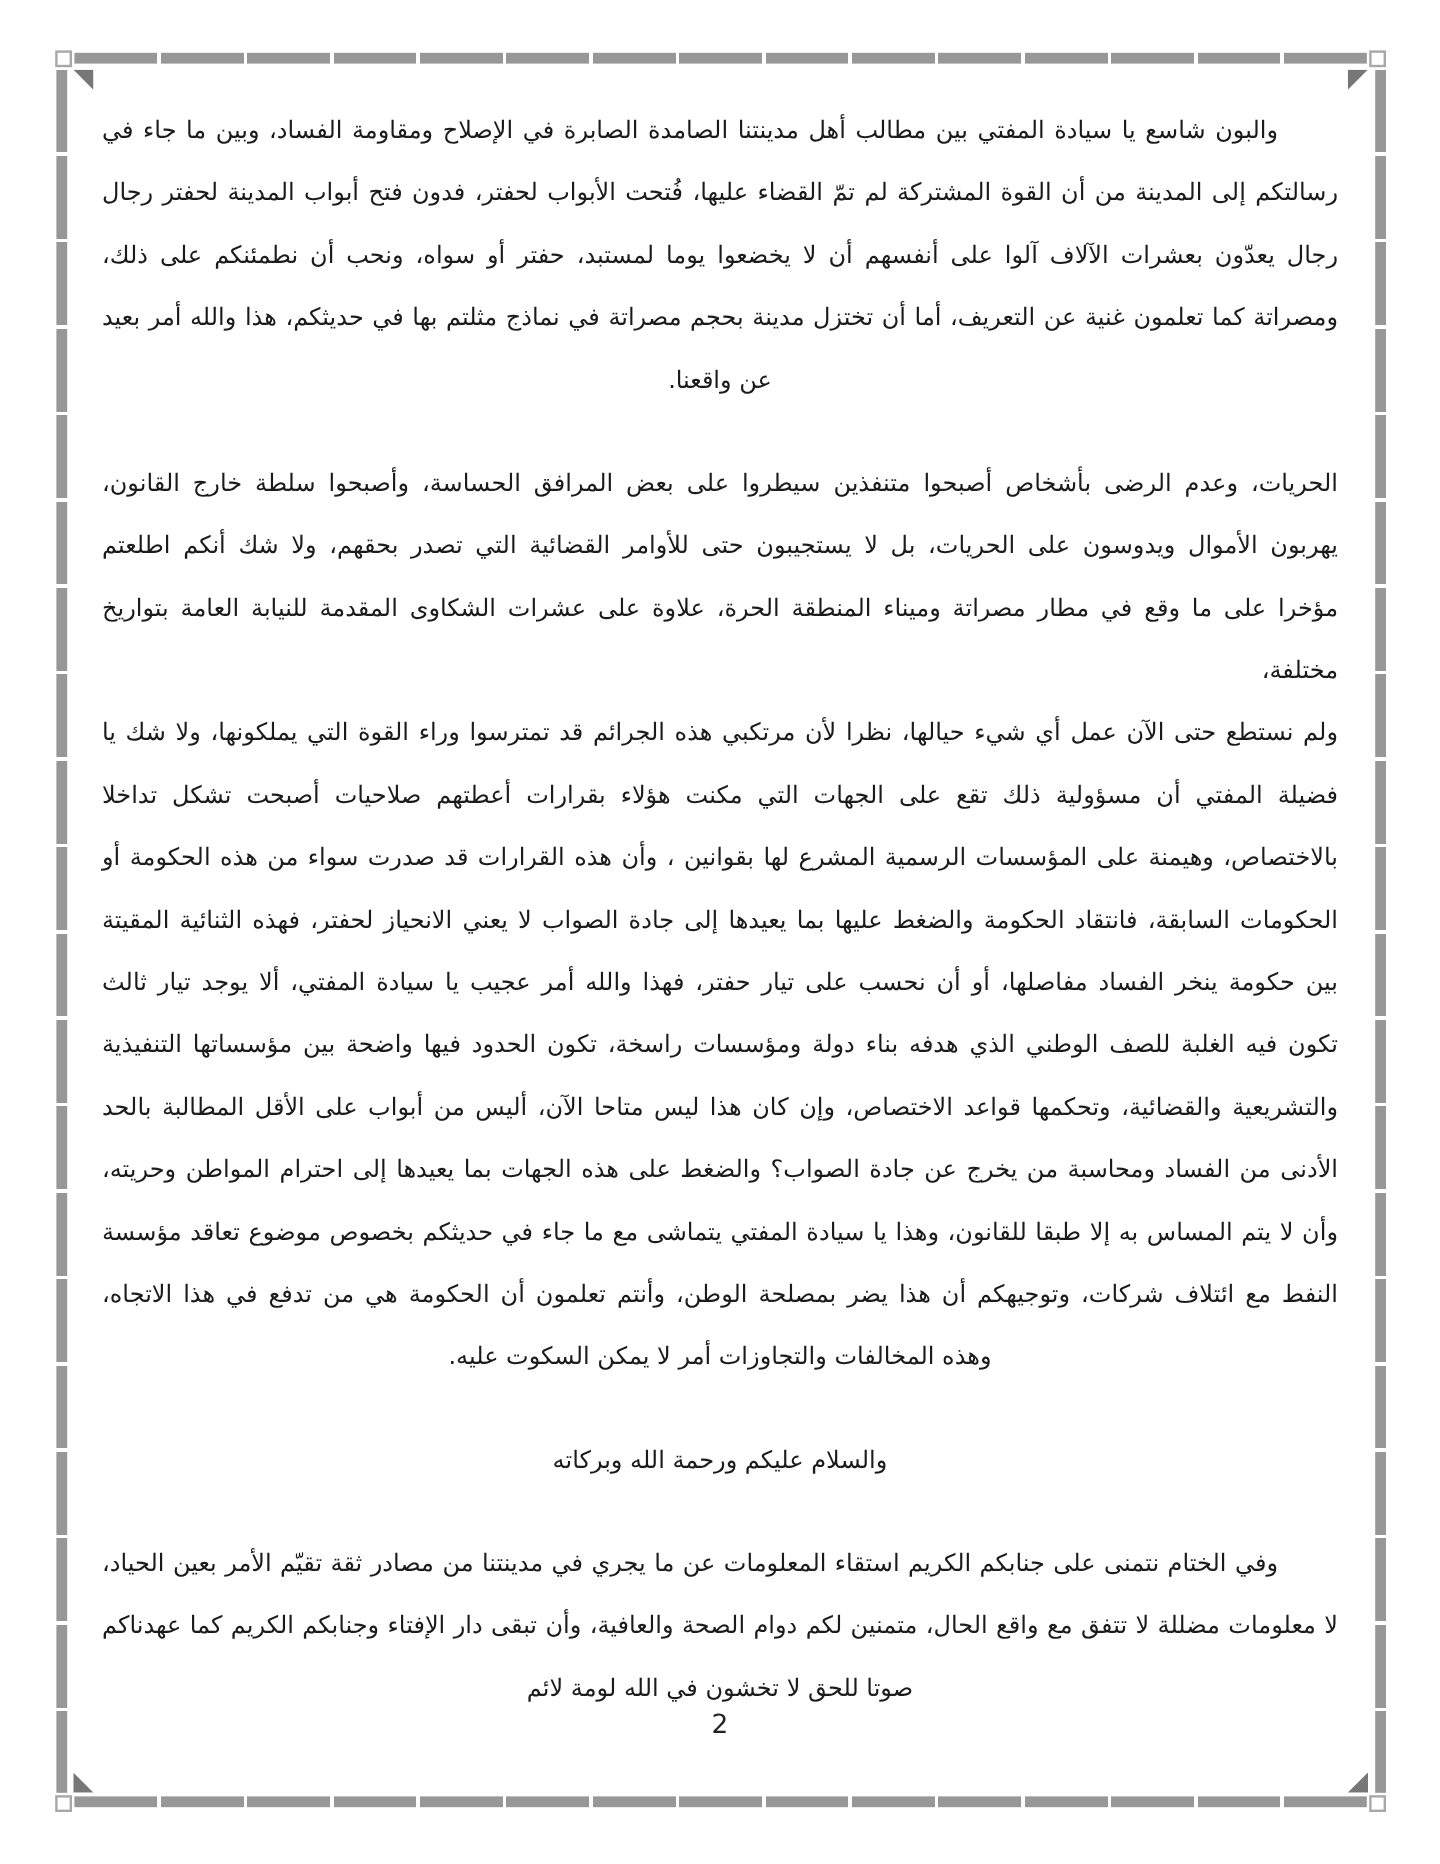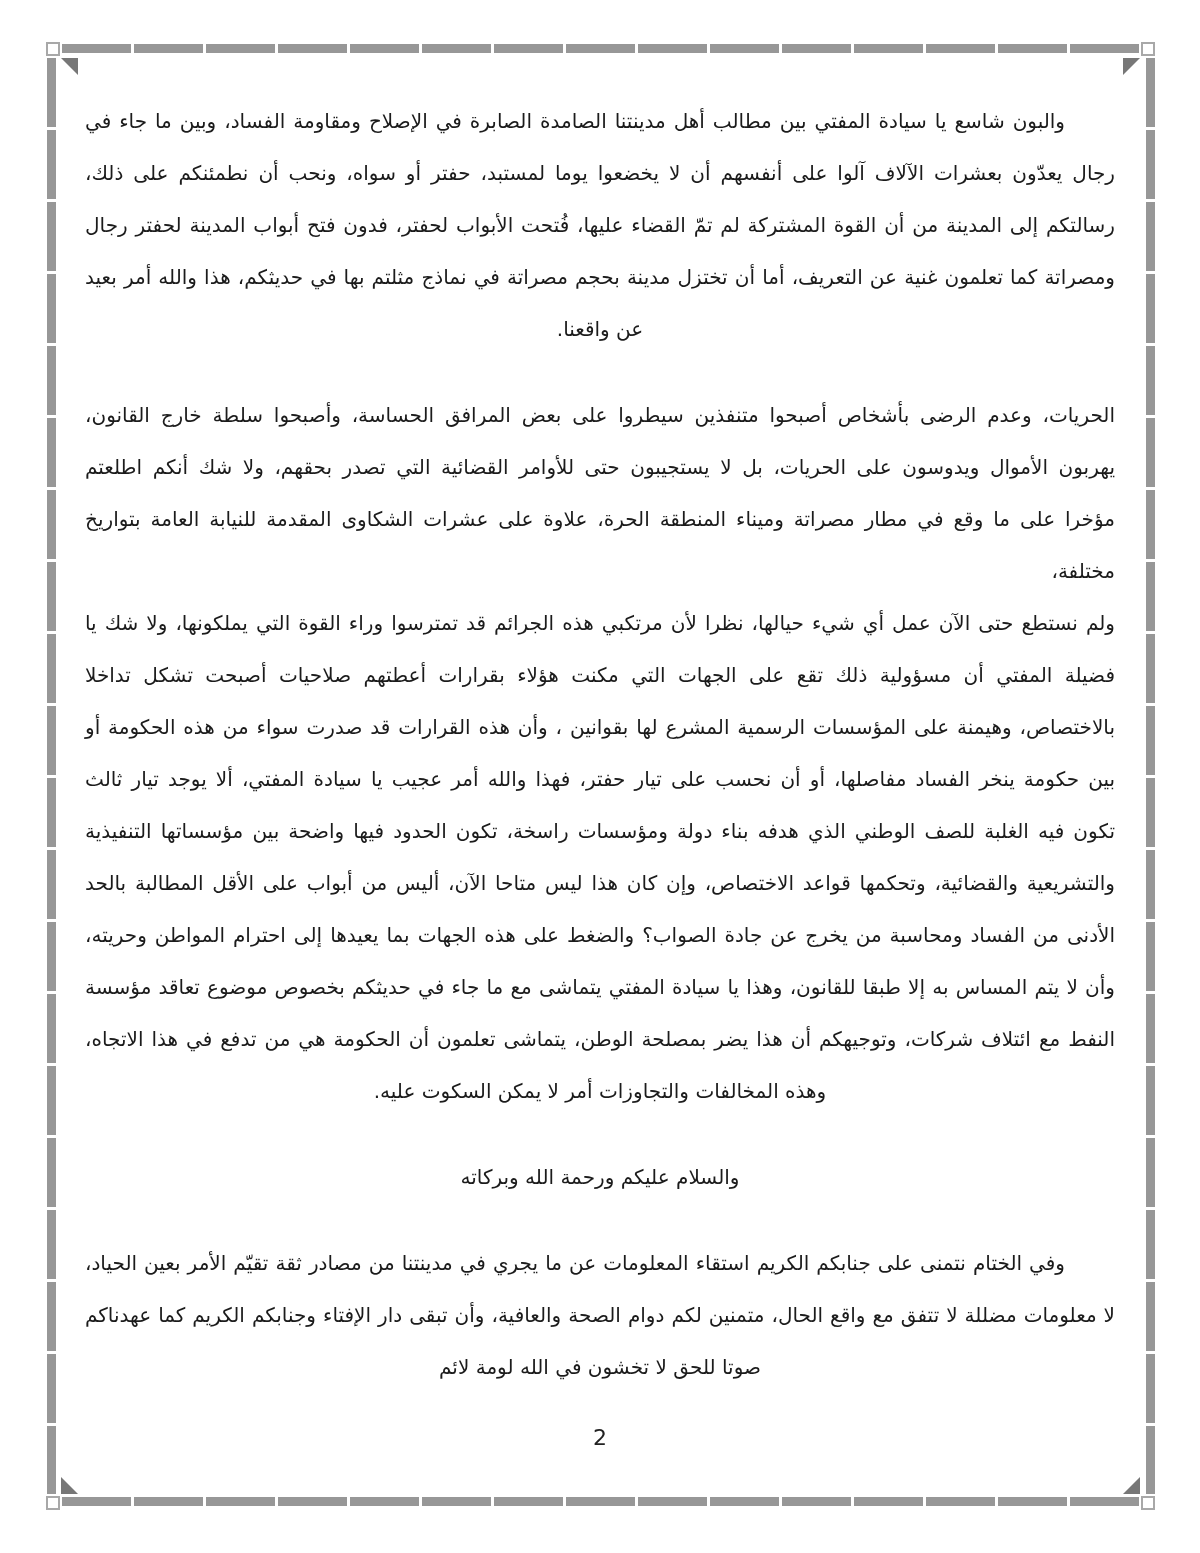--- a/index.html
+++ b/index.html
@@ -43,21 +43,21 @@
     background: var(--triangle-color);
   }
   .tri-tl { left: 61px;  top: 58px;   clip-path: polygon(0 0, 100% 0, 100% 100%); }
   .tri-tr { left: 1123px; top: 58px;  clip-path: polygon(0 0, 100% 0, 0 100%); }
   .tri-bl { left: 61px;  top: 1477px; clip-path: polygon(0 0, 0 100%, 100% 100%); }
   .tri-br { left: 1123px; top: 1477px; clip-path: polygon(100% 0, 100% 100%, 0 100%); }
 
   
   .letter-body {
     position: absolute;
-    left: 85px; top: 95px; width: 1030px;
+    left: 85px; top: 82px; width: 1030px;
     direction: rtl;
     color: var(--text-color);
     font-size: 20px;
     line-height: 52px;
   }
   .para { margin: 0 0 34px 0; }
   .para:last-child { margin-bottom: 0; }
   .line { min-height: 52px; }
   .line.j { text-align: justify; text-align-last: justify; }
   .line.e { text-align: center; }
@@ -86,38 +86,39 @@
 <div class="corner-square sq-br"></div>
 
 <div class="corner-triangle tri-tl"></div>
 <div class="corner-triangle tri-tr"></div>
 <div class="corner-triangle tri-bl"></div>
 <div class="corner-triangle tri-br"></div>
 
 <div class="letter-body" lang="ar" dir="rtl">
     <div class="para">
       <div class="line j indent">والبون شاسع يا سيادة المفتي بين مطالب أهل مدينتنا الصامدة الصابرة في الإصلاح ومقاومة الفساد، وبين ما جاء في</div>
+      <div class="line j">رسالتكم إلى المدينة من أن القوة المشتركة لم تمّ القضاء عليها، فُتحت الأبواب لحفتر، فدون فتح أبواب المدينة لحفتر رجال</div>
       <div class="line j">رجال يعدّون بعشرات الآلاف آلوا على أنفسهم أن لا يخضعوا يوما لمستبد، حفتر أو سواه، ونحب أن نطمئنكم على ذلك،</div>
-      <div class="line j">رسالتكم إلى المدينة من أن القوة المشتركة لم تمّ القضاء عليها، فُتحت الأبواب لحفتر، فدون فتح أبواب المدينة لحفتر رجال</div>
       <div class="line j">ومصراتة كما تعلمون غنية عن التعريف، أما أن تختزل مدينة بحجم مصراتة في نماذج مثلتم بها في حديثكم، هذا والله أمر بعيد</div>
       <div class="line e">عن واقعنا.</div>
     </div>
     <div class="para">
       <div class="line j">الحريات، وعدم الرضى بأشخاص أصبحوا متنفذين سيطروا على بعض المرافق الحساسة، وأصبحوا سلطة خارج القانون،</div>
       <div class="line j">يهربون الأموال ويدوسون على الحريات، بل لا يستجيبون حتى للأوامر القضائية التي تصدر بحقهم، ولا شك أنكم اطلعتم</div>
       <div class="line j">مؤخرا على ما وقع في مطار مصراتة وميناء المنطقة الحرة، علاوة على عشرات الشكاوى المقدمة للنيابة العامة بتواريخ مختلفة،</div>
       <div class="line j">ولم نستطع حتى الآن عمل أي شيء حيالها، نظرا لأن مرتكبي هذه الجرائم قد تمترسوا وراء القوة التي يملكونها، ولا شك يا</div>
       <div class="line j">فضيلة المفتي أن مسؤولية ذلك تقع على الجهات التي مكنت هؤلاء بقرارات أعطتهم صلاحيات أصبحت تشكل تداخلا</div>
       <div class="line j">بالاختصاص، وهيمنة على المؤسسات الرسمية المشرع لها بقوانين ، وأن هذه القرارات قد صدرت سواء من هذه الحكومة أو</div>
+      <div class="line j">الحكومات السابقة، فانتقاد الحكومة والضغط عليها بما يعيدها إلى جادة الصواب لا يعني الانحياز لحفتر، فهذه الثنائية المقيتة</div>
       <div class="line j">بين حكومة ينخر الفساد مفاصلها، أو أن نحسب على تيار حفتر، فهذا والله أمر عجيب يا سيادة المفتي، ألا يوجد تيار ثالث</div>
       <div class="line j">تكون فيه الغلبة للصف الوطني الذي هدفه بناء دولة ومؤسسات راسخة، تكون الحدود فيها واضحة بين مؤسساتها التنفيذية</div>
       <div class="line j">والتشريعية والقضائية، وتحكمها قواعد الاختصاص، وإن كان هذا ليس متاحا الآن، أليس من أبواب على الأقل المطالبة بالحد</div>
       <div class="line j">الأدنى من الفساد ومحاسبة من يخرج عن جادة الصواب؟ والضغط على هذه الجهات بما يعيدها إلى احترام المواطن وحريته،</div>
       <div class="line j">وأن لا يتم المساس به إلا طبقا للقانون، وهذا يا سيادة المفتي يتماشى مع ما جاء في حديثكم بخصوص موضوع تعاقد مؤسسة</div>
-      <div class="line j">النفط مع ائتلاف شركات، وتوجيهكم أن هذا يضر بمصلحة الوطن، يتماشى تعلمون أن الحكومة هي من تدفع في هذا الاتجاه،</div>
+      <div class="line j">النفط مع ائتلاف شركات، وتوجيهكم أن هذا يضر بمصلحة الوطن، وأنتم تعلمون أن الحكومة هي من تدفع في هذا الاتجاه،</div>
       <div class="line e">وهذه المخالفات والتجاوزات أمر لا يمكن السكوت عليه.</div>
     </div>
     <div class="para">
       <div class="line c">والسلام عليكم ورحمة الله وبركاته</div>
     </div>
     <div class="para">
       <div class="line j indent">وفي الختام نتمنى على جنابكم الكريم استقاء المعلومات عن ما يجري في مدينتنا من مصادر ثقة تقيّم الأمر بعين الحياد،</div>
       <div class="line j">لا معلومات مضللة لا تتفق مع واقع الحال، متمنين لكم دوام الصحة والعافية، وأن تبقى دار الإفتاء وجنابكم الكريم كما عهدناكم</div>
       <div class="line c">صوتا للحق لا تخشون في الله لومة لائم</div>
     </div>

